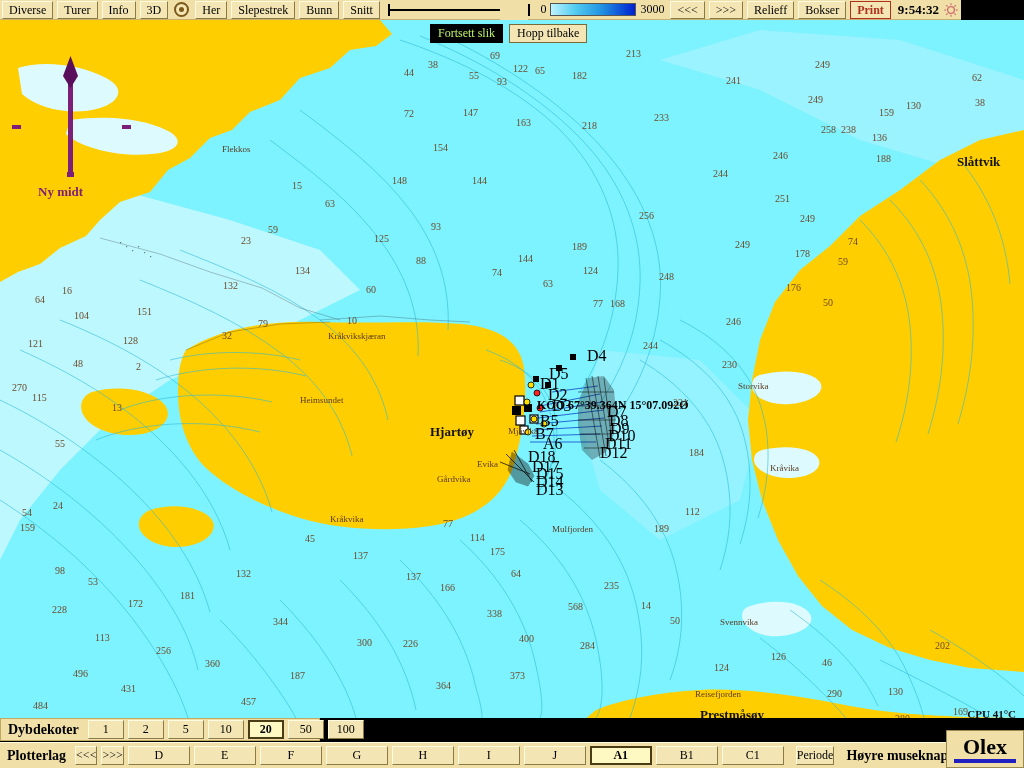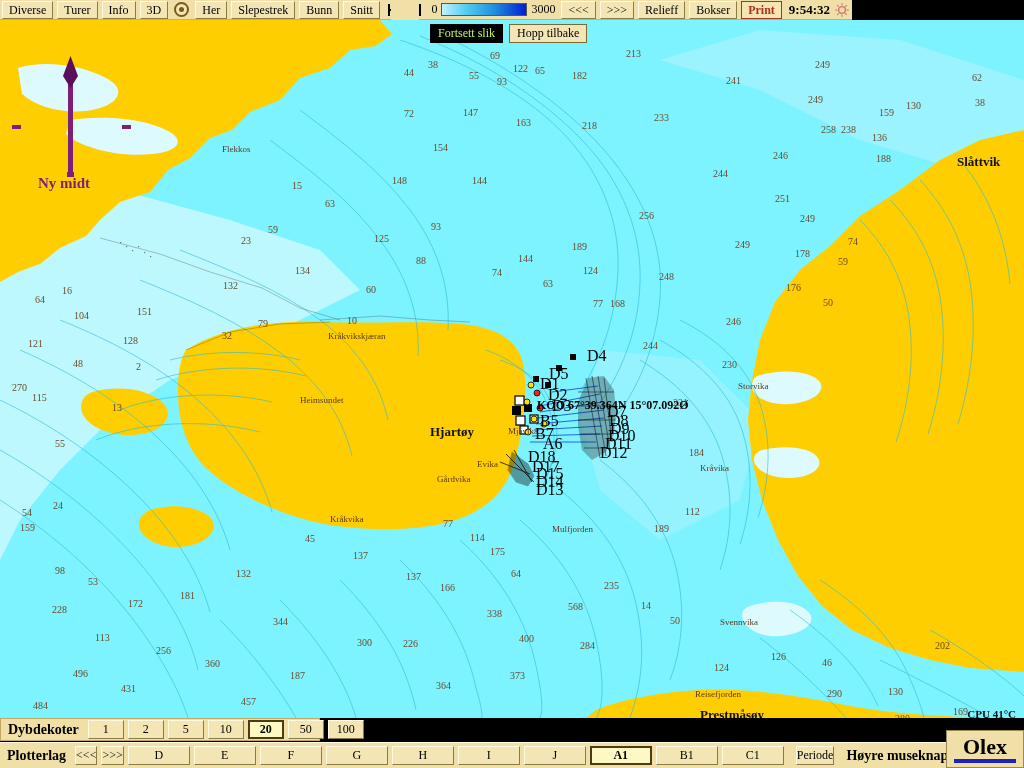--- a/index.html
+++ b/index.html
@@ -11,21 +11,21 @@
   }
   #app {
     position: relative;
     width: 1024px; height: 768px;
     overflow: hidden;
   }
 
   
   .toolbar {
     position: absolute;
-    left: 0; width: 852px;
+    left: 0; width: 961px;
     background: #f0e0a8;
     display: flex;
     align-items: center;
     box-sizing: border-box;
   }
   #top-toolbar { top: 0; height: 20px; border-bottom: 1px solid #c8b070; }
 
   .tb-btn {
     border: 1px solid #8a7a45;
     border-top-color: #fffbe0;
@@ -172,24 +172,25 @@
     font-family: "Liberation Serif", serif;
     font-size: 12px;
     font-weight: bold;
     color: #000;
     white-space: nowrap;
     pointer-events: none;
   }
   #ny-midt-label {
     position: absolute;
     font-family: "Liberation Serif", serif;
-    font-size: 15px;
+    font-size: 13px;
     font-weight: bold;
     color: #7b1f7b;
     white-space: nowrap;
+    margin-top: 9px;
   }
 
   
   #chart-dialog {
     position: absolute;
     left: 430px; top: 4px;
     display: flex;
     gap: 6px;
     z-index: 40;
   }
@@ -554,21 +555,21 @@
         <div class="lbl-place" style="left: 430px; top: 404px;">Hjartøy</div>
         <div class="lbl-place" style="left: 700px; top: 687px;">Prestmåsøy</div>
         <div class="lbl-place small" style="left: 328px; top: 311px;">Kråkvikskjæran</div>
         <div class="lbl-place small" style="left: 300px; top: 375px;">Heimsundet</div>
         <div class="lbl-place small" style="left: 477px; top: 439px;">Evika</div>
         <div class="lbl-place small" style="left: 437px; top: 454px;">Gårdvika</div>
         <div class="lbl-place small" style="left: 508px; top: 406px;">Mjåvika</div>
         <div class="lbl-place small" style="left: 330px; top: 494px;">Kråkvika</div>
         <div class="lbl-place small" style="left: 552px; top: 504px;">Mulfjorden</div>
         <div class="lbl-place small" style="left: 738px; top: 361px;">Storvika</div>
-        <div class="lbl-place small" style="left: 700px; top: 443px; text-align: right;">Kråvika</div>
+        <div class="lbl-place small" style="left: 770px; top: 443px; text-align: right;">Kråvika</div>
         <div class="lbl-place small" style="left: 720px; top: 597px;">Svennvika</div>
         <div class="lbl-place small" style="left: 695px; top: 669px;">Reisefjorden</div>
       </div>
     <div id="wp-labels">
         <div class="lbl-wp" style="left: 587px; top: 327px;">D4</div>
         <div class="lbl-wp" style="left: 540px; top: 355px;">D1</div>
         <div class="lbl-wp" style="left: 549px; top: 345px;">D5</div>
         <div class="lbl-wp" style="left: 548px; top: 366px;">D2</div>
         <div class="lbl-wp" style="left: 552px; top: 377px;">D3</div>
         <div class="lbl-wp" style="left: 540px; top: 392px;">B5</div>

